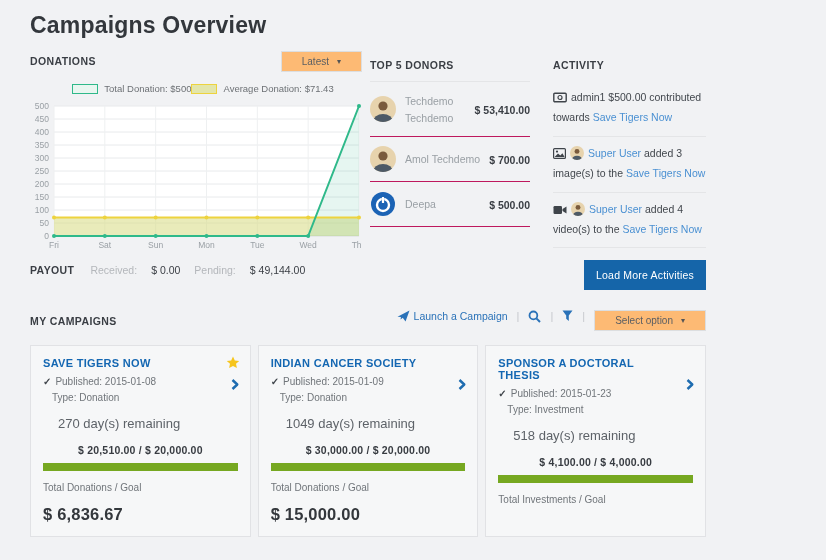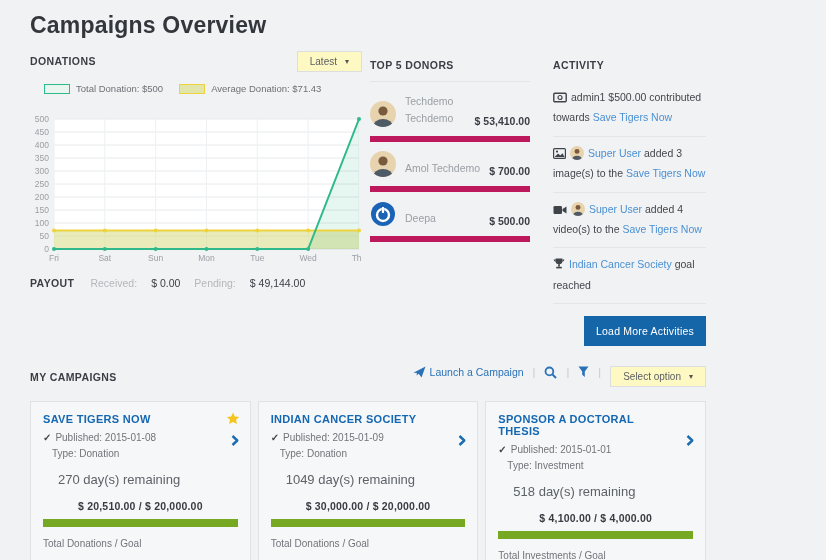--- a/index.html
+++ b/index.html
@@ -17,38 +17,38 @@
   .col-donations { width:332px; margin-right:8px; }
   .col-donors { width:160px; margin-right:23px; }
   .col-activity { width:153px; }
 
   .sec-label { font-size:10.5px; font-weight:bold; color:#3a3e44; letter-spacing:.4px; }
 
   
   .don-head { display:flex; justify-content:space-between; align-items:flex-start; height:26px; }
   .fake-select {
     display:flex; align-items:center; justify-content:space-between;
-    background:#fef9c3; border:1px solid #dcdee0; color:#5a5e63;
-    font-size:10px; padding:4px 12px; min-width:62px; cursor:pointer; margin-top:-4px;
+    background:#fdba74; border:1px solid #dcdee0; color:#5a5e63;
+    font-size:10px; padding:4px 20px; min-width:62px; cursor:pointer; margin-top:-4px;
   }
   .fake-select .arr { font-size:8px; color:#555; margin-left:8px; }
 
   
-  .legend { display:flex; justify-content:flex-start; gap:16px; margin:2px 0 19px 14px; }
+  .legend { display:flex; justify-content:center; margin:2px 0 6px 14px; }
   .legend-item { display:flex; align-items:center; font-size:9.5px; color:#6d7175; }
   .legend-swatch { width:26px; height:10px; border:1px solid; margin-right:6px; }
 
   
   .payout { margin-top:8px; font-size:10.5px; color:#b4b7bb; display:flex; align-items:center; gap:6px; }
   .payout .p-label { font-weight:bold; color:#3a3e44; letter-spacing:.4px; margin-right:10px; }
   .payout .p-val { font-weight:normal; color:#3a3e44; margin-right:8px;margin-left:8px; }
 
   
   .donor-list { margin-top:8px; border-top:1px solid #e4e5e7; }
-  .donor-row { display:flex; align-items:flex-end; padding:9px 0; border-bottom:6px solid #be185d; }
+  .donor-row { display:flex; align-items:center; padding:9px 0; border-bottom:1px solid #be185d; }
   .donor-avatar { width:26px; height:26px; border-radius:50%; flex:0 0 26px; margin-right:9px; overflow:hidden; }
   .donor-name { font-size:10.5px; color:#9aa0a5; line-height:1.6; padding-top:2px; flex:1; }
   .donor-amount { font-size:10.5px; font-weight:bold; color:#3a3e44; padding-top:2px; white-space:nowrap; }
 
   
   .activity-list { margin-top:8px; }
   .activity-item { padding:7px 0 9px; border-bottom:1px solid #e4e5e7; font-size:10.5px; color:#42474d; line-height:1.75; }
   .activity-item:last-of-type { border-bottom:1px solid #e4e5e7; }
   .activity-item .a-ico { display:inline-block; vertical-align:-2px; margin-right:4px; }
   .activity-item .a-avatar { display:inline-block; width:14px; height:14px; border-radius:50%; vertical-align:-3px; margin-right:4px; overflow:hidden; }
@@ -228,27 +228,20 @@
                 <path d="M3 26 a10 8 0 0 1 20 0 Z" fill="#4e5a66"></path>
               </svg></span><a class="a-link">Super User</a><span> added 3 image(s) to the </span><a class="a-link">Save Tigers Now</a></div>
           <div class="activity-item"><span class="a-ico"><svg width="14" height="10" viewBox="0 0 14 10">
                 <rect x="0.5" y="1" width="8.5" height="8" rx="1.2" fill="#3f444a"></rect>
                 <path d="M9.5 4 L13.5 1.4 V8.6 L9.5 6 Z" fill="#3f444a"></path>
               </svg></span><span class="a-avatar"><svg width="14" height="14" viewBox="0 0 26 26">
                 <rect width="26" height="26" fill="#e7d3ad"></rect>
                 <circle cx="13" cy="10" r="4.6" fill="#7a5a3c"></circle>
                 <path d="M3 26 a10 8 0 0 1 20 0 Z" fill="#4e5a66"></path>
               </svg></span><a class="a-link">Super User</a><span> added 4 video(s) to the </span><a class="a-link">Save Tigers Now</a></div>
-          <div class="activity-item"><span class="a-ico"><svg width="12" height="12" viewBox="0 0 12 12">
-                <path d="M2.6 0.6 h6.8 v2.6 a3.4 3 0 0 1 -6.8 0 Z" fill="#3f444a"></path>
-                <path d="M1 1.4 H2.6 V3.8 A2.4 2.4 0 0 1 0.6 1.6 Z" fill="#3f444a"></path>
-                <path d="M11 1.4 H9.4 V3.8 A2.4 2.4 0 0 0 11.4 1.6 Z" fill="#3f444a"></path>
-                <rect x="5.1" y="6.2" width="1.8" height="2.4" fill="#3f444a"></rect>
-                <rect x="3.2" y="8.8" width="5.6" height="1.6" fill="#3f444a"></rect>
-              </svg></span><a class="a-link">Indian Cancer Society</a><span> goal reached</span></div>
         </div>
       <button class="load-more">Load More Activities</button>
     </div>
   </div>
 
   <div class="mc-bar">
     <span class="sec-label">MY CAMPAIGNS</span>
     <div class="mc-tools">
       <a class="mc-link">
         <span class="tool-ico">
@@ -308,21 +301,21 @@
         <div class="card-days">1049  day(s)  remaining</div>
         <div class="card-amounts">$ 30,000.00 / $ 20,000.00</div>
         <div class="card-bar">
           <div style="width: 100%;"></div>
         </div>
         <div class="card-goal-label">Total Donations / Goal</div>
         <div class="card-big">$ 15,000.00</div>
       </div>
       <div class="card">
         <div class="card-title">SPONSOR A DOCTORAL THESIS</div>
-        <div class="card-pub"><span class="chk">✓</span><span>Published: 2015-01-01</span></div>
+        <div class="card-pub"><span class="chk">✓</span><span>Published: 2015-01-23</span></div>
         <span class="card-chevron"><svg width="8" height="11" viewBox="0 0 8 11">
             <path d="M1.5 1 L6.3 5.5 L1.5 10" fill="none" stroke="#1e6cb0" stroke-width="2.4" stroke-linejoin="round"></path>
           </svg></span>
         <div class="card-type">Type: Investment</div>
         <div class="card-days">518  day(s)  remaining</div>
         <div class="card-amounts">$ 4,100.00 / $ 4,000.00</div>
         <div class="card-bar">
           <div style="width: 100%;"></div>
         </div>
         <div class="card-goal-label">Total Investments / Goal</div>

